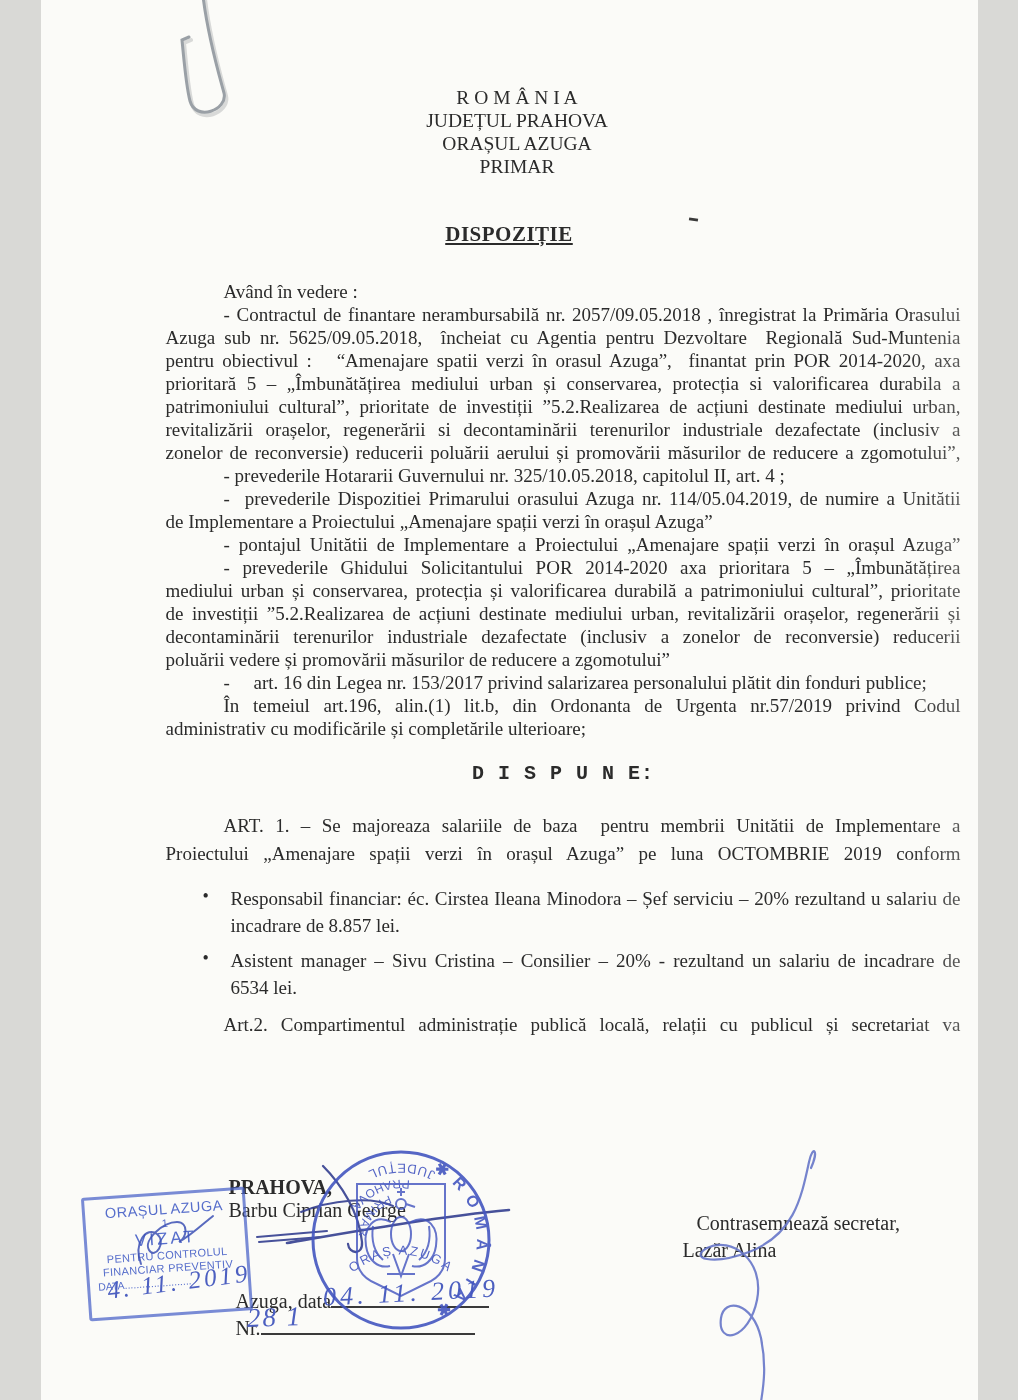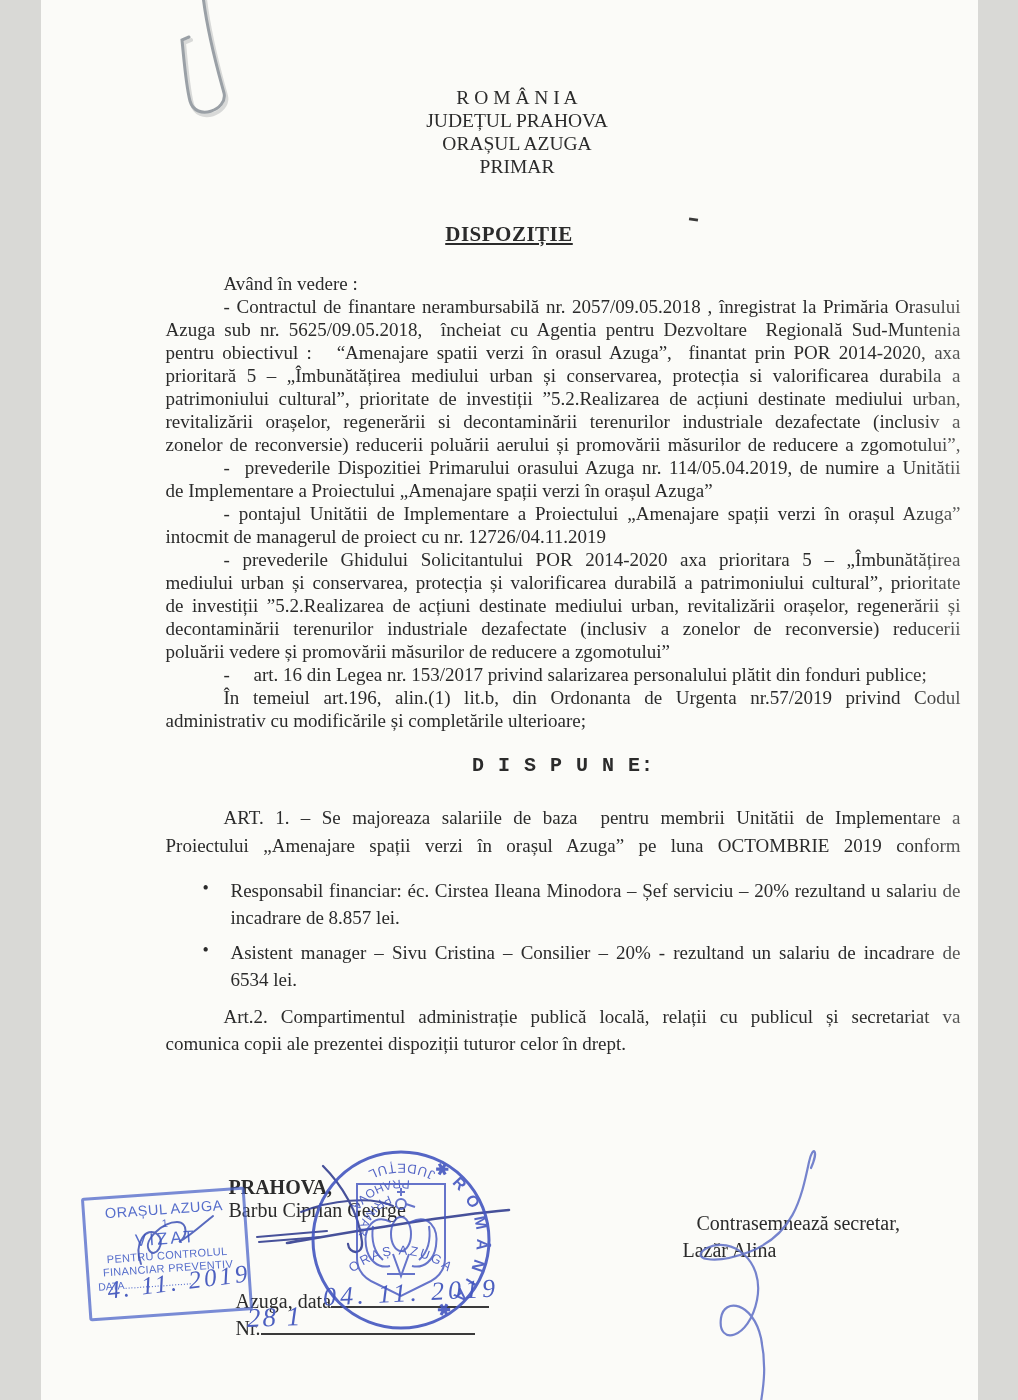--- a/index.html
+++ b/index.html
@@ -2,21 +2,21 @@
 <html><head>
 <meta charset="utf-8">
 <style>
   html,body{margin:0;padding:0;background:#d9d9d6;}
   .page{position:relative;width:937px;height:1400px;margin:0 auto;background:#fbfbf8;
         font-family:"Liberation Serif","DejaVu Serif",serif;color:#2b2b2b;overflow:hidden;}
   
   .hdr{position:absolute;top:86px;left:8px;width:100%;text-align:center;font-size:19.5px;line-height:23px;}
   .doc-title{position:absolute;top:222px;left:0;width:100%;text-align:center;font-weight:700;font-size:21px;letter-spacing:.5px;text-decoration:underline;}
   
-  .main{position:absolute;left:125px;top:272px;width:795px;}
+  .main{position:absolute;left:125px;top:280px;width:795px;}
   .ln{font-size:19px;line-height:23px;white-space:pre-wrap;}
   .j{text-align:justify;text-align-last:justify;}
   .ind{text-indent:58px;}
   .mayor{margin-top:30px;}
   .dispune{margin-top:22px;text-align:center;font-weight:700;font-size:20px;letter-spacing:1px;line-height:24px;font-family:Liberation Mono, monospace;}
   .art{margin-top:26px;}
   .art .ln{line-height:27.5px;}
   .bul{position:relative;padding-left:65px;margin-top:16px;}
   .bul + .bul{margin-top:8px;}
   .bul .dot{position:absolute;left:37px;top:1px;font-size:18px;}
@@ -70,24 +70,24 @@
 
   <div class="main">
     <div class="ln ind">Având în vedere :</div>
     <div class="ln ind j">- Contractul de finantare nerambursabilă nr. 2057/09.05.2018 , înregistrat la Primăria Orasului</div>
     <div class="ln j">Azuga sub nr. 5625/09.05.2018,  încheiat cu Agentia pentru Dezvoltare  Regională Sud-Muntenia</div>
     <div class="ln j">pentru obiectivul :   “Amenajare spatii verzi în orasul Azuga”,  finantat prin POR 2014-2020, axa</div>
     <div class="ln j">prioritară 5 – „Îmbunătățirea mediului urban și conservarea, protecția si valorificarea durabila a</div>
     <div class="ln j">patrimoniului cultural”, prioritate de investiții ”5.2.Realizarea de acțiuni destinate mediului urban,</div>
     <div class="ln j">revitalizării orașelor, regenerării si decontaminării terenurilor industriale dezafectate (inclusiv a</div>
     <div class="ln j">zonelor de reconversie) reducerii poluării aerului și promovării măsurilor de reducere a zgomotului”,</div>
+    <div class="ln ind">- prevederile Hotararii Guvernului nr. 325/10.05.2018, capitolul II, art. 4 ;</div>
     <div class="ln ind j">-  prevederile Dispozitiei Primarului orasului Azuga nr. 114/05.04.2019, de numire a Unitătii</div>
     <div class="ln">de Implementare a Proiectului „Amenajare spații verzi în orașul Azuga”</div>
     <div class="ln ind j">- pontajul Unitătii de Implementare a Proiectului „Amenajare spații verzi în orașul Azuga”</div>
-    <div class="ln">intocmit de managerul de proiect cu nr. 12726/04.11.2019</div>
     <div class="ln ind j">- prevederile Ghidului Solicitantului POR 2014-2020 axa prioritara 5 – „Îmbunătățirea</div>
     <div class="ln j">mediului urban și conservarea, protecția și valorificarea durabilă a patrimoniului cultural”, prioritate</div>
     <div class="ln j">de investiții ”5.2.Realizarea de acțiuni destinate mediului urban, revitalizării orașelor, regenerării și</div>
     <div class="ln j">decontaminării terenurilor industriale dezafectate (inclusiv a zonelor de reconversie) reducerii</div>
     <div class="ln">poluării vedere și promovării măsurilor de reducere a zgomotului”</div>
     <div class="ln ind">-     art. 16 din Legea nr. 153/2017 privind salarizarea personalului plătit din fonduri publice;</div>
     <div class="ln ind j">În temeiul art.196, alin.(1) lit.b, din Ordonanta de Urgenta nr.57/2019 privind Codul</div>
     <div class="ln">administrativ cu modificările și completările ulterioare;</div>
 
 
@@ -104,21 +104,20 @@
       <div class="ln">incadrare de 8.857 lei.</div>
     </div>
     <div class="bul">
       <span class="dot">•</span>
       <div class="ln j">Asistent manager – Sivu Cristina – Consilier – 20% - rezultand un salariu de incadrare de</div>
       <div class="ln">6534 lei.</div>
     </div>
 
     <div class="art2">
       <div class="ln ind j"><b>Art.2.</b><span> Compartimentul administrație publică locală, relații cu publicul și secretariat va</span></div>
-      <div class="ln">comunica copii ale prezentei dispoziții tuturor celor în drept.</div>
     </div>
   </div>
 
   <div class="abs sig-label" style="left:188px;top:1176px;">PRAHOVA,</div>
   <div class="abs sig-name" style="left:188px;top:1199px;">Barbu Ciprian George</div>
 
   <div class="abs sig-name" style="left:656px;top:1212px;">Contrasemnează secretar,</div>
   <div class="abs sig-name" style="left:642px;top:1239px;">Lazăr Alina</div>
 
   <div class="footer-row" style="left:195px;top:1288px;">

